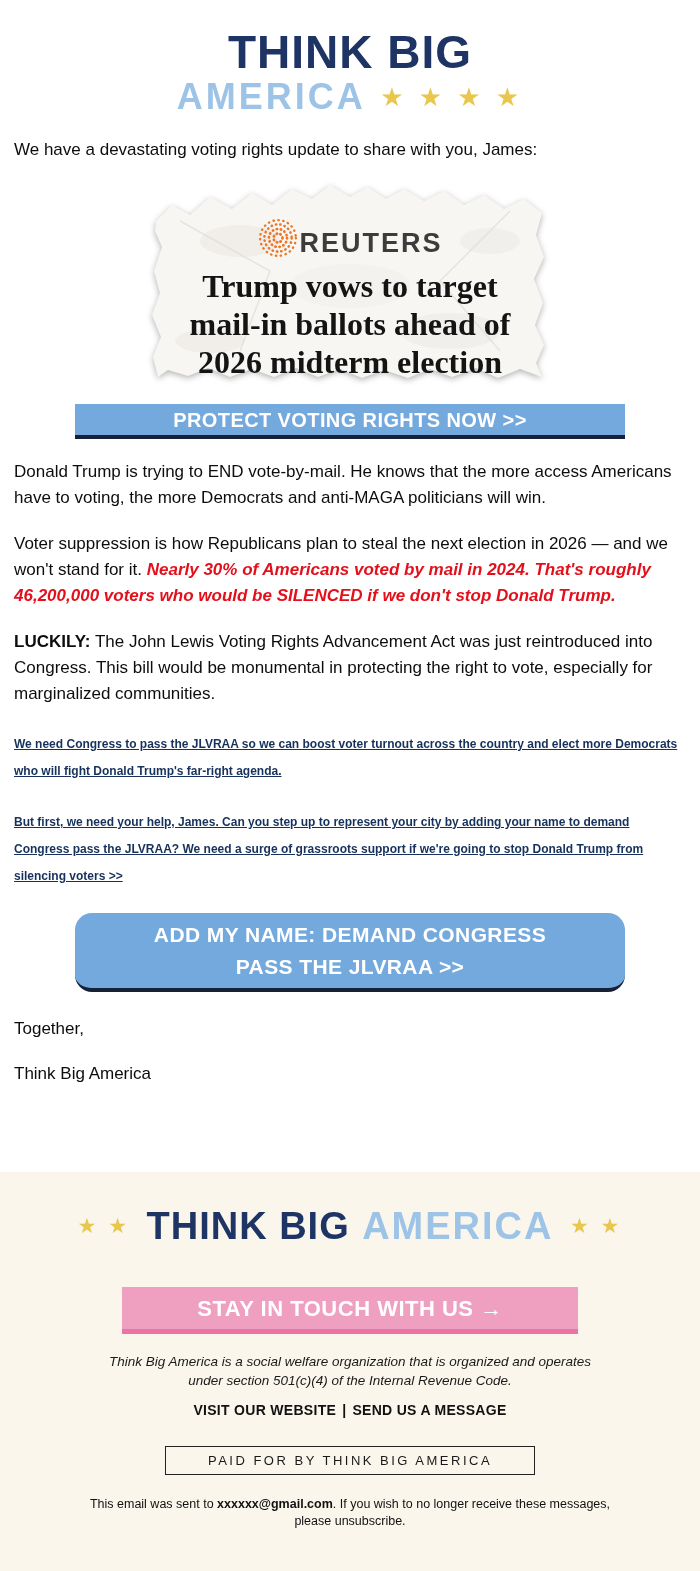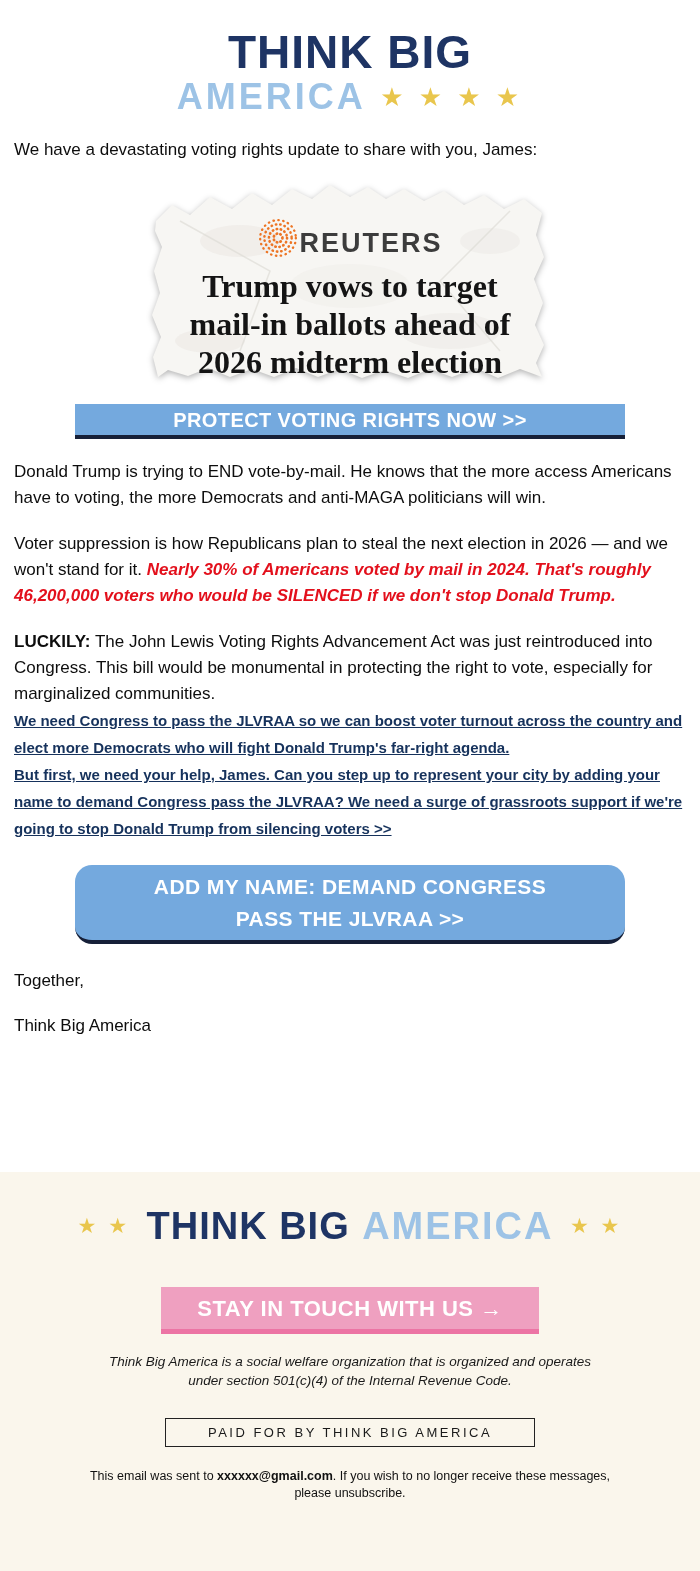--- a/index.html
+++ b/index.html
@@ -52,37 +52,37 @@
     background: #74a9de; border-bottom: 4px solid #162038;
     color: #ffffff; font-weight: bold; font-size: 20px; letter-spacing: 0.4px;
     text-align: center; text-decoration: none; padding: 5px 0 3px 0;
     cursor: pointer;
   }
   .cta-two { padding: 6px 0 5px 0; font-size: 21px; line-height: 32px; border-radius: 17px; }
 
   .para { margin-top: 20px; font-size: 17px; line-height: 26px; }
   .red-em { color: #e3101c; font-weight: bold; font-style: italic; }
   .navy-link {
-    font-size: 15px; line-height: 27px;
+    margin-top: 24px; font-size: 12px; line-height: 27px;
     color: #16325c; font-weight: bold; text-decoration: underline; cursor: pointer;
   }
   .signoff { margin-top: 24px; font-size: 17px; line-height: 26px; }
   .signoff-2 { margin-top: 19px; }
 
   
   .footer { height: 399px; background: #faf6ec; padding-top: 32px; text-align: center; overflow: hidden; }
   .footer-logo { line-height: 42px; white-space: nowrap; }
   .footer-logo .stars { font-size: 21px; letter-spacing: 3px; }
   .f-stars-left { margin-right: 12px; }
   .f-stars-right { margin-left: 12px; }
   .f-big { font-size: 38px; font-weight: 800; letter-spacing: 1px; color: #1e3464; vertical-align: middle; }
   .f-light { font-size: 38px; font-weight: 600; letter-spacing: 2px; color: #9dc3e6; vertical-align: middle; margin-left: 8px; }
 
   .pink-btn {
-    display: block; width: 378px; margin: 40px auto 0 auto;
+    display: block; width: 456px; margin: 40px auto 0 auto;
     background: #efa0c0; border-bottom: 5px solid #ec74a4;
     color: #ffffff; font-weight: bold; font-size: 22px; letter-spacing: 0.5px;
     text-align: center; text-decoration: none; padding: 9px 0 7px 0; cursor: pointer;
   }
 
   .disclaimer {
     width: 510px; margin: 18px auto 0 auto;
     font-size: 13.5px; font-style: italic; line-height: 19px; color: #1a1a1a;
   }
   .links-row { margin-top: 12px; font-size: 14px; font-weight: bold; letter-spacing: 0.3px; color: #111; }
@@ -181,20 +181,23 @@
       <span class="stars f-stars-left">★ ★</span>
       <span class="f-big">THINK BIG</span>
       <span class="f-light">AMERICA</span>
       <span class="stars f-stars-right">★ ★</span>
     </div>
 
     <a class="pink-btn">STAY IN TOUCH WITH US →</a>
 
     <p class="disclaimer">Think Big America is a social welfare organization that is organized and operates under section 501(c)(4) of the Internal Revenue Code.</p>
 
+    <p class="links-row">
+      <a>VISIT OUR WEBSITE</a><span class="sep">|</span><a>SEND US A MESSAGE</a>
+    </p>
 
     <div class="paid-box">
       <span>PAID FOR BY THINK BIG AMERICA</span>
     </div>
 
     <p class="email-note">
       <span>This email was sent to </span><strong>xxxxxx@gmail.com</strong><span>. If you wish to no longer receive these messages, please </span><a>unsubscribe</a><span>.</span>
     </p>
 
   </div>

